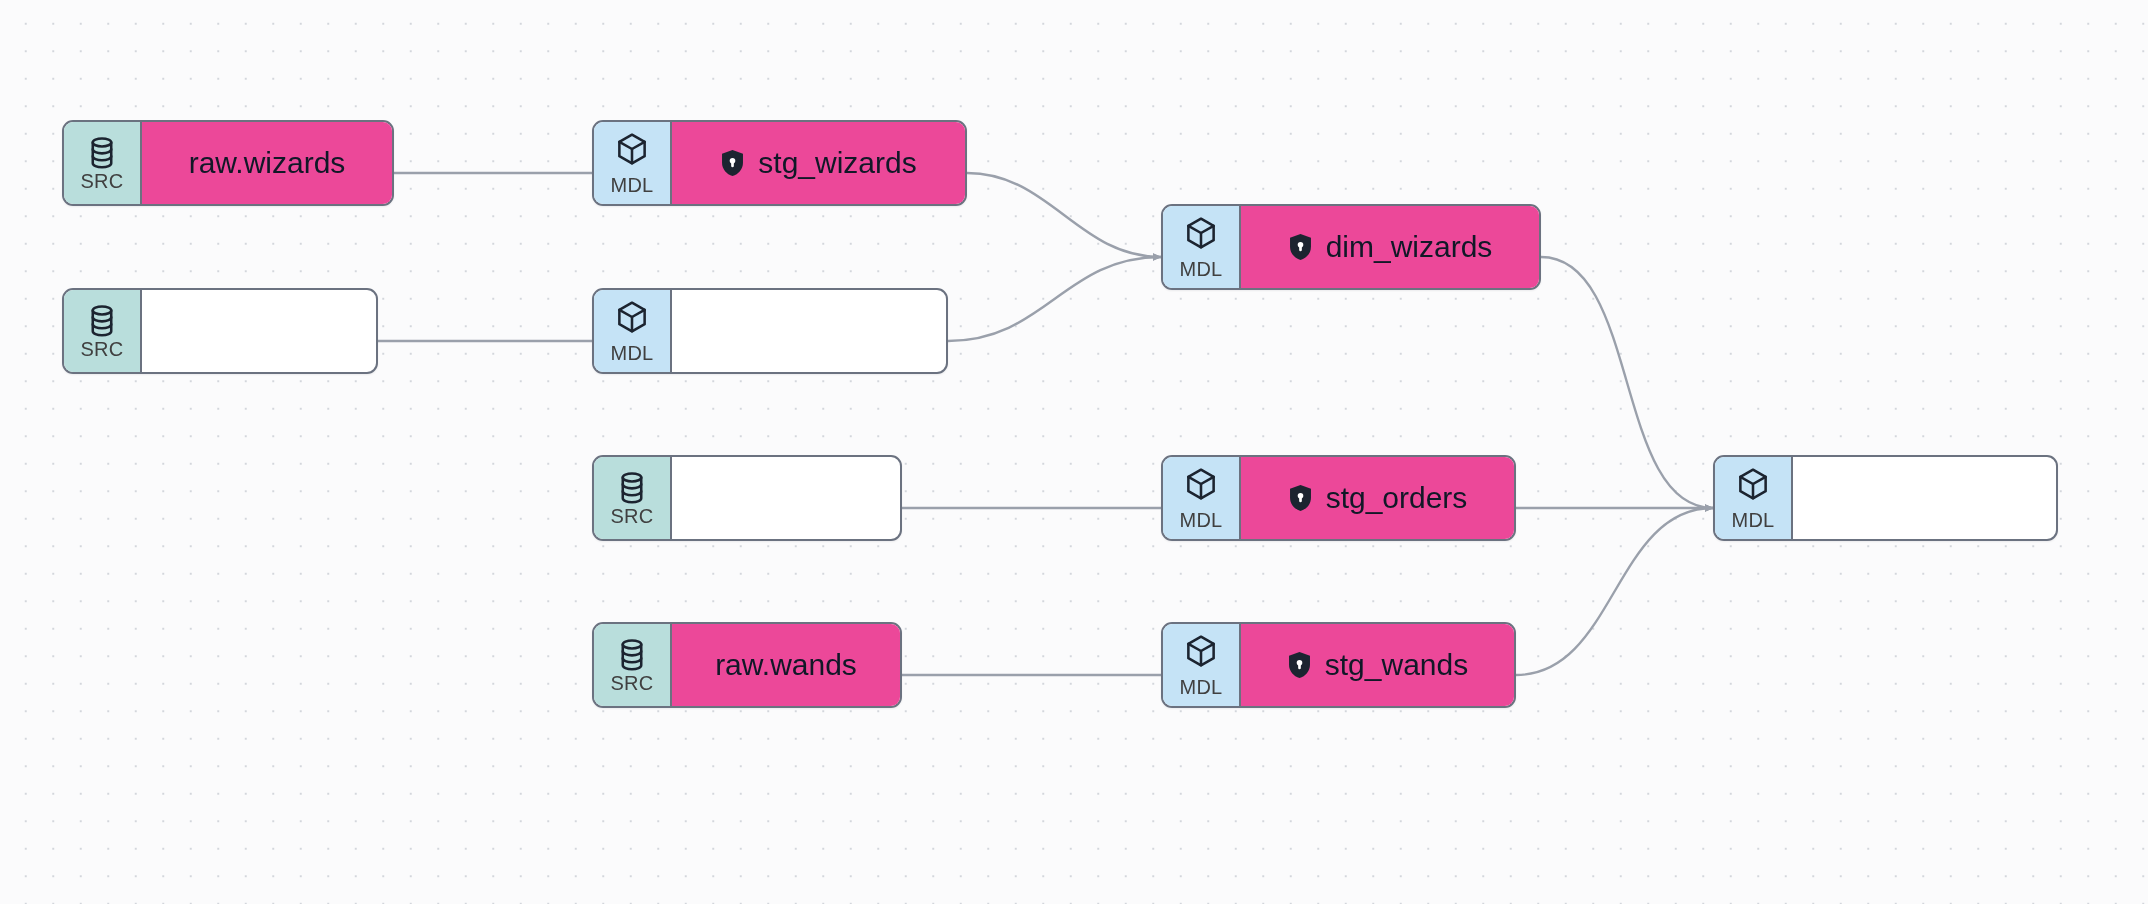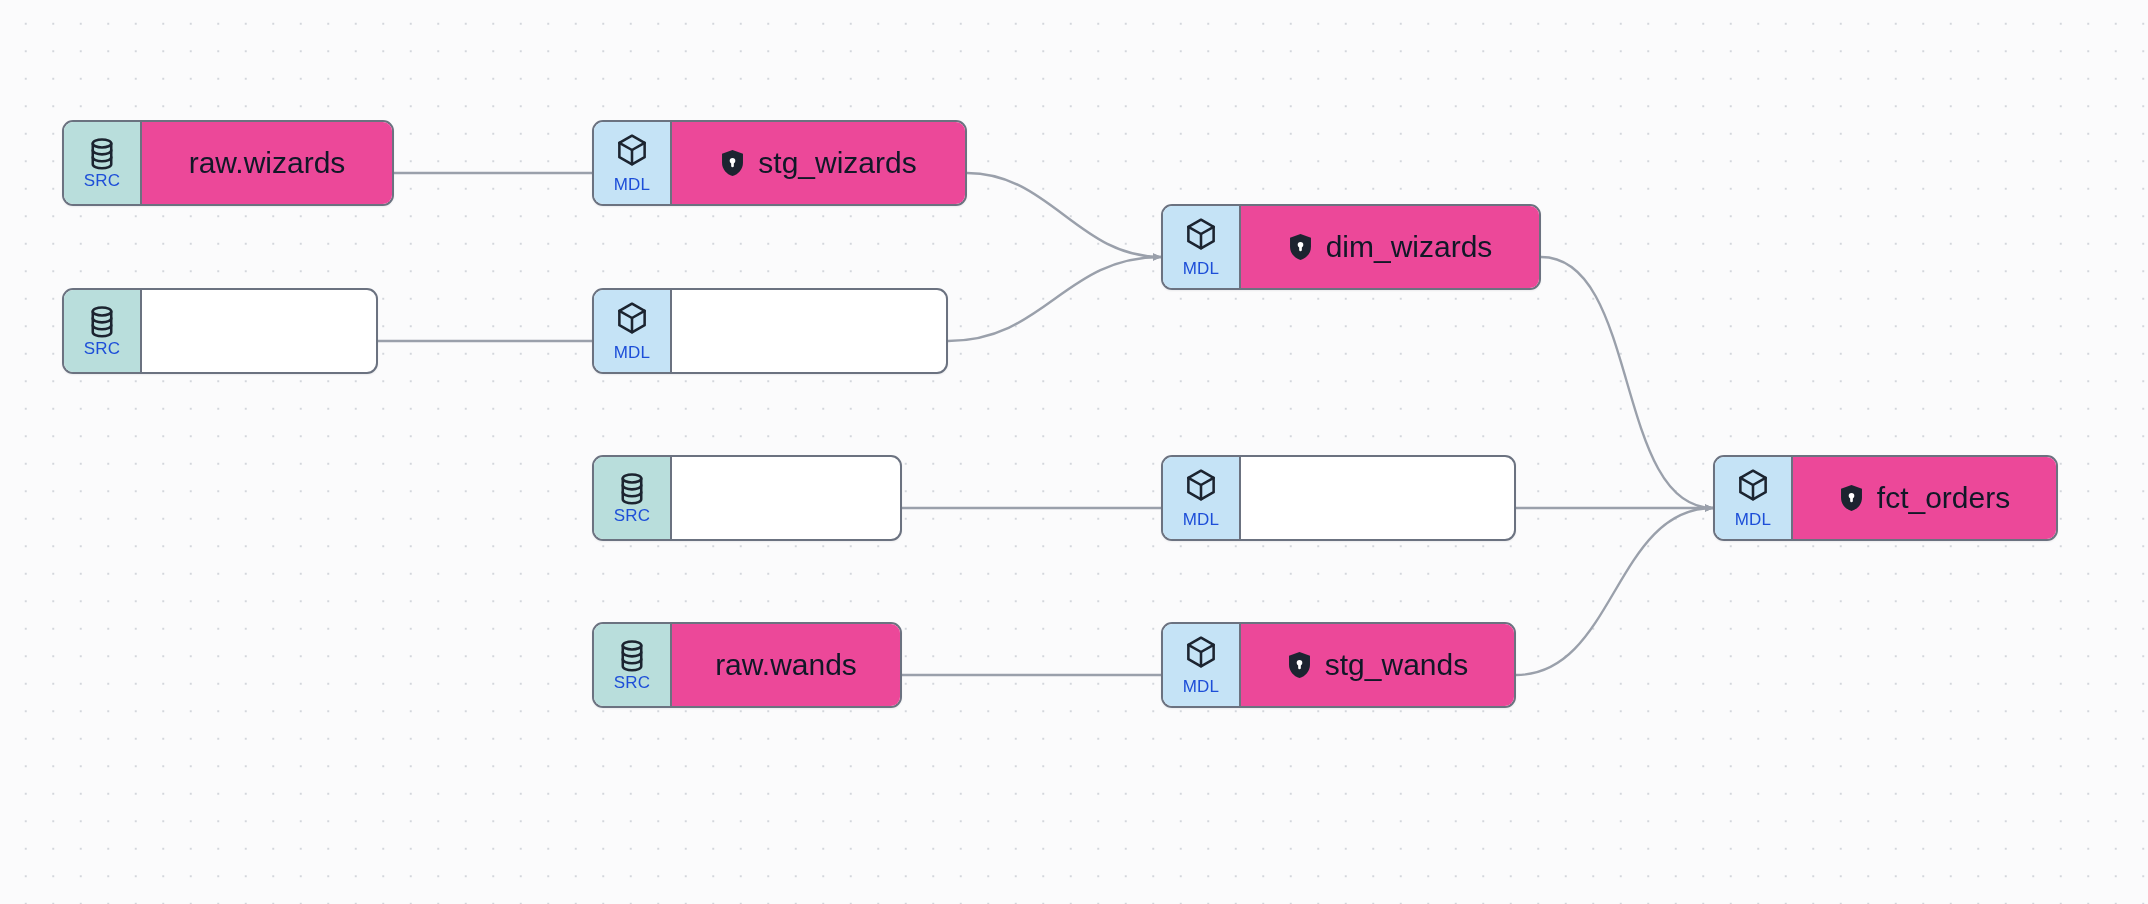--- a/index.html
+++ b/index.html
@@ -52,23 +52,23 @@
     box-sizing: border-box;
   }
   .badge.src { background: #b9dedc; }
   .badge.mdl { background: #c5e3f6; gap: 9px; }
 
   .badge-icon {
     display: block;
     line-height: 0;
   }
   .badge-text {
-    font-size: 17px;
+    font-size: 20px;
     line-height: 1;
-    color: #1d4ed8;
+    color: #404040;
     letter-spacing: 0.2px;
     font-family: "Liberation Sans", sans-serif;
   }
 
   .node-body {
     flex: 1 1 auto;
     display: flex;
     align-items: center;
     justify-content: center;
     gap: 13px;
@@ -192,20 +192,28 @@
       </div>
       <div class="node" style="left: 1161px; top: 455px; width: 355px;">
         <div class="badge mdl">
           <span class="badge-icon"><svg width="34" height="34" viewBox="0 0 26 28" fill="none" stroke="#1c2430" stroke-width="2.1" stroke-linecap="round" stroke-linejoin="round">
               <path d="M13 2.2 L23.4 8.1 L23.4 19.9 L13 25.8 L2.6 19.9 L2.6 8.1 Z"></path>
               <path d="M2.6 8.1 L13 14.0 L23.4 8.1"></path>
               <path d="M13 14.0 L13 25.8"></path>
             </svg></span>
           <span class="badge-text">MDL</span>
         </div>
+        <div class="node-body">
+          <span class="shield-icon"><svg width="25" height="28" viewBox="0 0 20 23">
+              <path d="M10 0.8 L18.6 3.9 V11.2 C18.6 16.6 14.8 20.6 10 22.2 C5.2 20.6 1.4 16.6 1.4 11.2 V3.9 Z" fill="#1c2430"></path>
+              <circle cx="10" cy="9.6" r="2.3" fill="#ffffff"></circle>
+              <rect x="8.9" y="10.0" width="2.2" height="5.0" rx="1.1" fill="#ffffff"></rect>
+            </svg></span>
+          <span class="node-label">stg_orders</span>
+        </div>
       </div>
       <div class="node" style="left: 1161px; top: 622px; width: 355px;">
         <div class="badge mdl">
           <span class="badge-icon"><svg width="34" height="34" viewBox="0 0 26 28" fill="none" stroke="#1c2430" stroke-width="2.1" stroke-linecap="round" stroke-linejoin="round">
               <path d="M13 2.2 L23.4 8.1 L23.4 19.9 L13 25.8 L2.6 19.9 L2.6 8.1 Z"></path>
               <path d="M2.6 8.1 L13 14.0 L23.4 8.1"></path>
               <path d="M13 14.0 L13 25.8"></path>
             </svg></span>
           <span class="badge-text">MDL</span>
         </div>
@@ -238,24 +246,16 @@
       </div>
       <div class="node" style="left: 1713px; top: 455px; width: 345px;">
         <div class="badge mdl">
           <span class="badge-icon"><svg width="34" height="34" viewBox="0 0 26 28" fill="none" stroke="#1c2430" stroke-width="2.1" stroke-linecap="round" stroke-linejoin="round">
               <path d="M13 2.2 L23.4 8.1 L23.4 19.9 L13 25.8 L2.6 19.9 L2.6 8.1 Z"></path>
               <path d="M2.6 8.1 L13 14.0 L23.4 8.1"></path>
               <path d="M13 14.0 L13 25.8"></path>
             </svg></span>
           <span class="badge-text">MDL</span>
         </div>
-        <div class="node-body">
-          <span class="shield-icon"><svg width="25" height="28" viewBox="0 0 20 23">
-              <path d="M10 0.8 L18.6 3.9 V11.2 C18.6 16.6 14.8 20.6 10 22.2 C5.2 20.6 1.4 16.6 1.4 11.2 V3.9 Z" fill="#1c2430"></path>
-              <circle cx="10" cy="9.6" r="2.3" fill="#ffffff"></circle>
-              <rect x="8.9" y="10.0" width="2.2" height="5.0" rx="1.1" fill="#ffffff"></rect>
-            </svg></span>
-          <span class="node-label">fct_orders</span>
-        </div>
       </div>
     </div>
 
 </div>
 
 </body></html>

